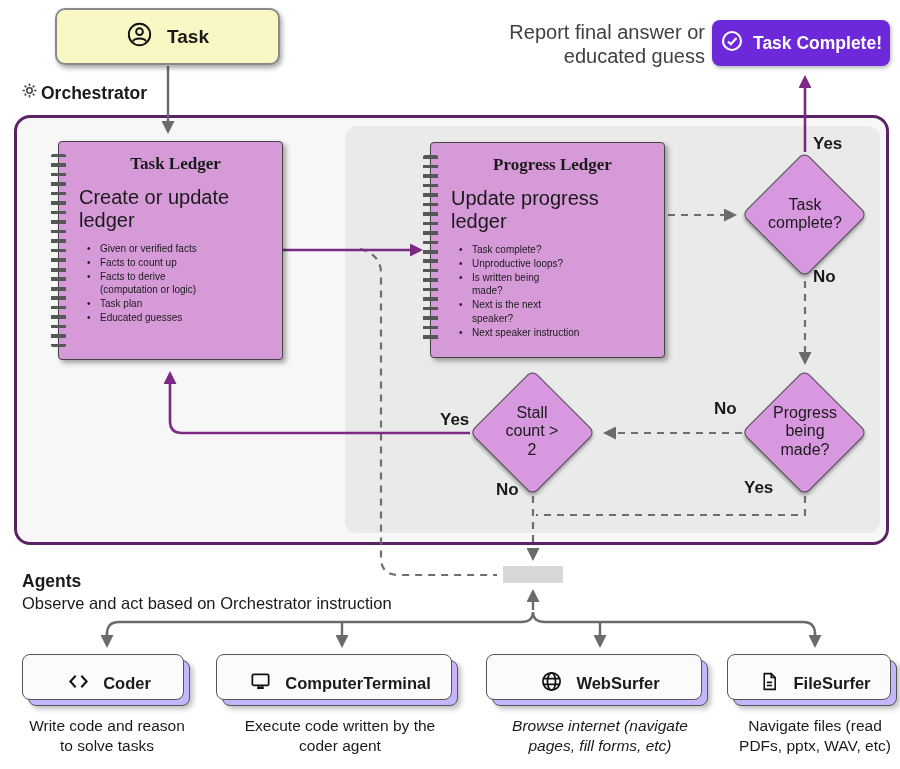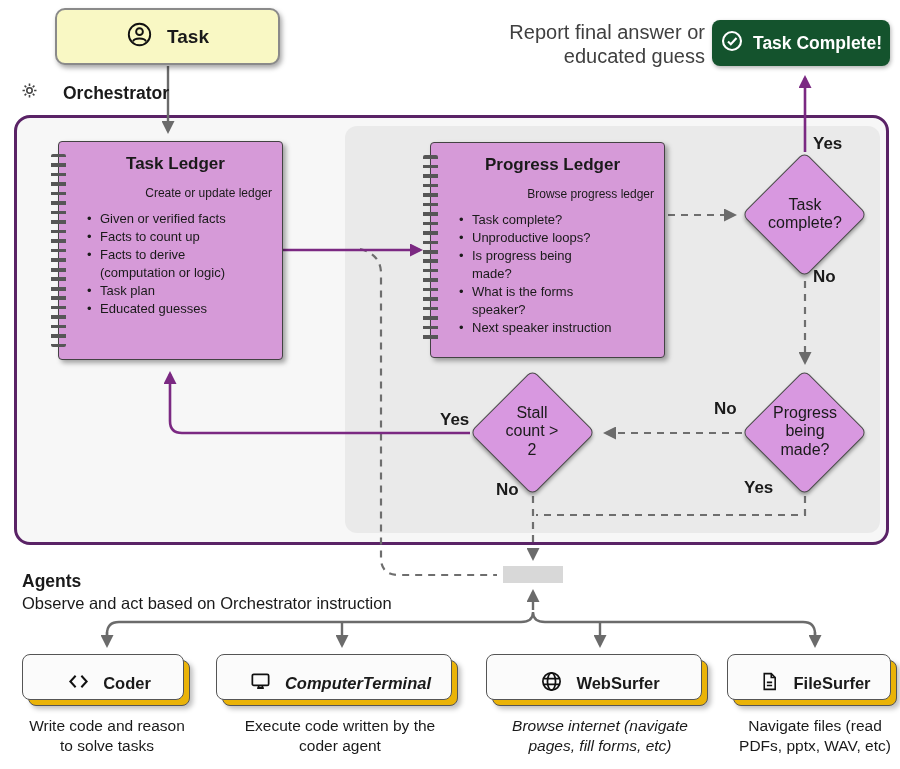--- a/index.html
+++ b/index.html
@@ -10,64 +10,64 @@
   .task-box { position:absolute; left:55px; top:8px; width:225px; height:57px;
     background:#f9f8c4; border:2px solid #8a8a8a; border-radius:10px;
     box-shadow:2px 3px 5px rgba(0,0,0,.35);
     display:flex; align-items:center; justify-content:center; gap:14px; z-index:6; }
   .task-box .lbl { font-size:19px; font-weight:bold; }
 
   .report-text { position:absolute; left:505px; top:20px; width:200px; text-align:right;
     font-size:20px; line-height:1.22; color:#404040; white-space:pre-line; z-index:6; }
 
   .complete-btn { position:absolute; left:712px; top:20px; width:178px; height:46px;
-    background:#14532d; border-radius:8px; display:flex; align-items:center; justify-content:center;
+    background:#6d28d9; border-radius:8px; display:flex; align-items:center; justify-content:center;
     gap:9px; color:#fff; font-size:17.5px; font-weight:bold; z-index:6;
     box-shadow:1px 2px 4px rgba(0,0,0,.3); }
 
-  .orch-label { position:absolute; left:20px; top:81px; display:flex; align-items:center; gap:24px;
+  .orch-label { position:absolute; left:20px; top:81px; display:flex; align-items:center; gap:2px;
     font-size:17.5px; font-weight:bold; z-index:6; }
 
   .orch-box { position:absolute; left:14px; top:115px; width:875px; height:430px;
     border:3px solid #5a2366; border-radius:16px; background:#f7f7f7; z-index:1; }
   .gray-panel { position:absolute; left:345px; top:126px; width:535px; height:407px;
     background:#eaeaea; border-radius:12px; z-index:2; }
 
   svg.flow { position:absolute; left:0; top:0; z-index:3; }
 
   
   .ledger { position:absolute; background:#d69ad8; border:1.6px solid #434343; border-radius:4px;
     box-shadow:3px 3px 5px rgba(0,0,0,.35); z-index:4; padding:8px 10px 8px 20px; }
   .ledger .spiral { position:absolute; left:-8px; top:12px; bottom:12px; width:15px;
     background:repeating-linear-gradient(to bottom,#565656 0 3.5px, transparent 3.5px 9.5px);
     border-radius:2px; }
-  .ledger h3 { font-size:17px; text-align:center; margin-top:4px; }
-  .ledger .sub { font-size:12px; text-align:right; margin-top:12px; }
+  .ledger h3 { font-size:17px; text-align:center; margin-top:4px;font-family:Liberation Serif, serif; }
+  .ledger .sub { font-size:20px; text-align:left; margin-top:12px; }
   .ledger ul { list-style:none; margin-top:10px; padding-left:6px; }
-  .ledger li { position:relative; padding-left:15px; font-size:13px; line-height:1.38; white-space:pre-line; }
+  .ledger li { position:relative; padding-left:15px; font-size:10px; line-height:1.38; white-space:pre-line; }
   .ledger li::before { content:"•"; position:absolute; left:2px; }
   .task-ledger { left:58px; top:141px; width:225px; height:219px; }
   .progress-ledger { left:430px; top:142px; width:235px; height:216px; }
 
   
   .diamond { position:absolute; width:89px; height:89px; transform:rotate(45deg);
     background:#d898e0; border:1.6px solid #4a4a4a; border-radius:7px;
     box-shadow:2px 2px 4px rgba(0,0,0,.35); z-index:4; }
   .dlabel { position:absolute; z-index:5; font-size:16px; line-height:1.15; text-align:center;
     white-space:pre-line; }
 
   .elabel { position:absolute; z-index:5; font-size:17px; font-weight:bold; }
 
   .connector-bar { position:absolute; left:503px; top:566px; width:60px; height:17px;
     background:#d8d8d8; z-index:4; }
 
   .agents-title { position:absolute; left:22px; top:571px; font-size:17.5px; font-weight:bold; z-index:6; }
   .agents-sub { position:absolute; left:22px; top:594px; font-size:16.5px; z-index:6; }
 
-  .agent-card { position:absolute; top:660px; height:46px; background:#eab308;
+  .agent-card { position:absolute; top:660px; height:46px; background:#c4b5fd;
     border:1.6px solid #555; border-radius:8px; display:flex; align-items:center; justify-content:center;
     gap:13px; z-index:6; box-shadow:3px 3px 5px rgba(0,0,0,.25); }
   .agent-card::before { content:""; position:absolute; left:-7px; top:-7px; width:100%; height:100%;
     background:#fbfbfb; border:1.6px solid #555; border-radius:8px; z-index:-1; }
   .agent-card .lbl { font-size:16.5px; font-weight:bold; }
   .caption { position:absolute; top:716px; text-align:center; font-size:15.5px; line-height:1.3;
     white-space:pre-line; z-index:6; }
 
   .watermark { position:absolute; left:460px; top:718px; width:440px; text-align:center; z-index:20;
     font-size:27px; font-weight:bold; letter-spacing:1px; color:rgba(105,105,105,.82);
@@ -161,27 +161,27 @@
       <li>Facts to derive
 (computation or logic)</li>
       <li>Task plan</li>
       <li>Educated guesses</li>
     </ul>
   </div>
 
   <div class="ledger progress-ledger">
     <div class="spiral"></div>
     <h3>Progress Ledger</h3>
-    <div class="sub">Browse progress ledger</div>
+    <div class="sub">Update progress ledger</div>
     <ul>
       <li>Task complete?</li>
       <li>Unproductive loops?</li>
-      <li>Is progress being
+      <li>Is written being
 made?</li>
-      <li>What is the forms
+      <li>Next is the next
 speaker?</li>
       <li>Next speaker instruction</li>
     </ul>
   </div>
 
   <div class="diamond" style="left:760px; top:170px;"></div>
   <div class="dlabel" style="left:755px; top:196px; width:100px;">Task
 complete?</div>
 
   <div class="diamond" style="left:760px; top:388px;"></div>
@@ -208,21 +208,21 @@
 
   <div class="agent-card" style="left:28px; width:162px;">
     <span>
       <svg viewBox="0 0 24 24" width="23" height="23" fill="none" stroke="#111" stroke-width="2.1">
         <path d="M9 6 L3.5 12 L9 18 M15 6 L20.5 12 L15 18"></path>
       </svg>
     </span>
     <span class="lbl">Coder</span>
   </div>
 
-  <div class="agent-card" style="left:222px; width:236px;font-style:italic;">
+  <div class="agent-card" style="left:222px; width:236px;">
     <span>
       <svg viewBox="0 0 24 24" width="23" height="23" fill="none" stroke="#111" stroke-width="1.8">
         <rect x="3.5" y="4.5" width="17" height="11.5" rx="1.5"></rect>
         <path d="M10 16 v2.5 h4 V16 M8.5 19 h7"></path>
       </svg>
     </span>
     <span class="lbl">ComputerTerminal</span>
   </div>
 
   <div class="agent-card" style="left:492px; width:216px;">

